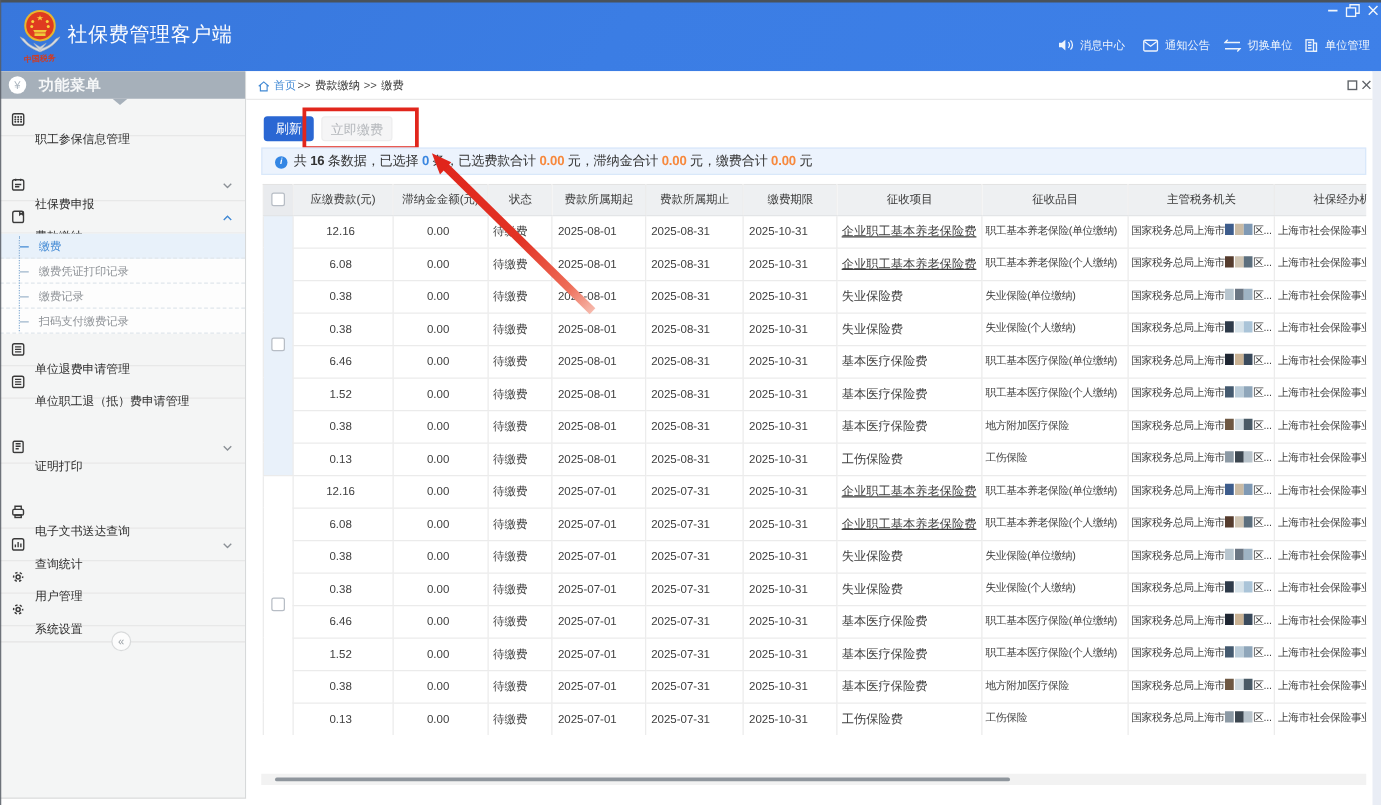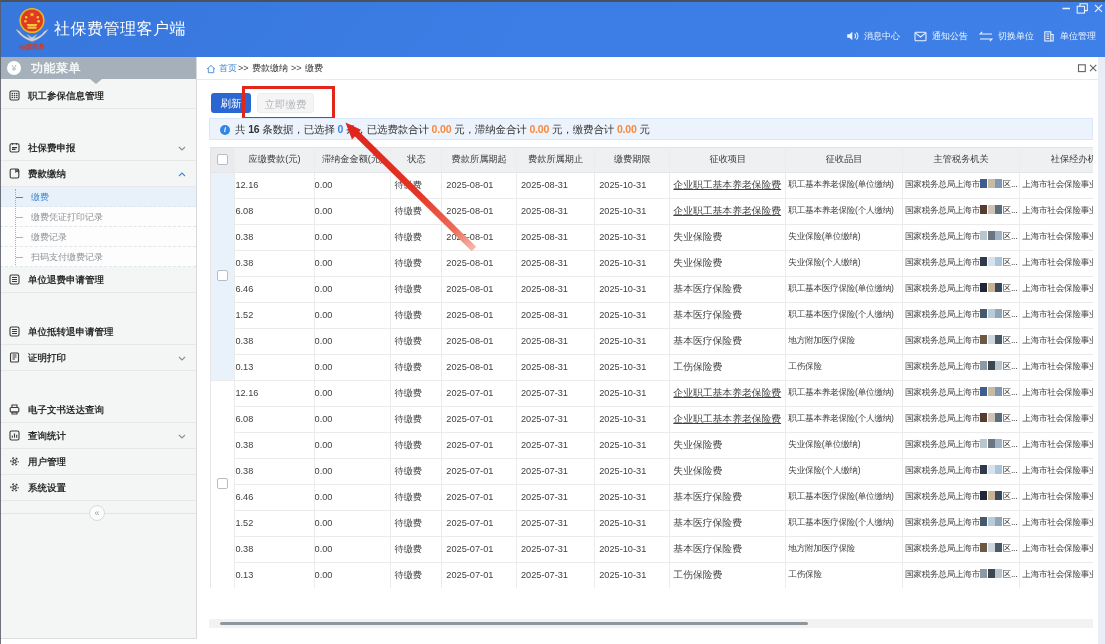--- a/index.html
+++ b/index.html
@@ -19,21 +19,21 @@
   border-right:1px solid #d7d9da; border-bottom:1px solid #dcdddd; }
 #sidehead { position:absolute; left:0; top:0; width:196px; height:22px; background:#a6b0ba;
   color:#f5f7f8; font-size:12px; line-height:22px; font-weight:bold; letter-spacing:0.5px; }
 #sidehead .yc { position:absolute; left:7px; top:4px; width:14px; height:14px; border-radius:50%;
   background:#fff; color:#aab4bd; font-size:9px; font-weight:normal; text-align:center; line-height:15px; letter-spacing:0;}
 #sidehead .tx { position:absolute; left:31px; }
 #notch { position:absolute; left:90px; top:22px; width:0; height:0;
   border-left:6px solid transparent; border-right:6px solid transparent; border-top:5px solid #a6b0ba; }
 .mi { position:absolute; left:0; width:196px; height:26px; line-height:26px; font-size:9.5px; color:#2d2d2d;
   border-bottom:1px solid #e7e8e8; }
-.mi .lbl { position:absolute; left:28px; top:0;font-weight:bold; }
+.mi .lbl { position:absolute; left:28px; top:16px; }
 .mi svg { position:absolute; left:9px; top:7px; }
 .mi .chs { position:absolute; right:10px; top:10.5px; left:auto; }
 .sub { position:absolute; left:0; width:196px; background:#fdfdfd; }
 .si { position:relative; width:196px; height:20px; line-height:20px; font-size:9px; color:#8e9297;
   border-bottom:1px dashed #dfe6ec; }
 .si .lbl { position:absolute; left:31px; }
 .si .dash { position:absolute; left:16px; top:10px; width:7px; border-top:1px solid #9fb6cc; }
 .si.sel { background:#e8f1fa; color:#4189d4; }
 .si.sel .dash { border-top-color:#4189d4; }
 #subguide { position:absolute; left:15px; width:1px; background:transparent; border-left:1px dotted #8fb4d8; }
@@ -63,21 +63,21 @@
 #twrap { position:absolute; left:13px; top:89.5px; width:883px; height:441px; overflow:hidden; }
 table { border-collapse:collapse; table-layout:fixed; width:927px; }
 th,td { border-right:1px solid #ececec; border-bottom:1px solid #ebebeb; overflow:hidden; white-space:nowrap;
   font-weight:normal; padding:0; }
 thead th { background:#eef0f2; height:25px; font-size:9.2px; color:#3a3a3a; border-bottom:1px solid #e3e5e7; }
 tbody td { height:26px; font-size:9.2px; color:#404040; background:#fff; }
 td.ck { background:#fff; text-align:center; }
 td.ckA { background:#e9f1fa; }
 .cb { display:inline-block; width:11px; height:11px; border:1px solid #b7bdc5; border-radius:2px; background:#fff; }
 thead .cb { margin-top:2px; }
-td.num { text-align:left; padding-right:4px; }
+td.num { text-align:center; padding-right:4px; }
 td.st { padding-left:3px; }
 td.dt { padding-left:4px; }
 td.lt { padding-left:3px; font-size:9.8px; }
 td.sm { padding-left:2px; font-size:8.6px; letter-spacing:-0.25px; }
 .u { text-decoration:underline; }
 .mz { display:inline-block; vertical-align:-1px; }
 .mz i { display:inline-block; width:7px; height:9px; margin-right:0.5px; }
 table { border-left:1px solid #e6e6e6; border-top:1px solid #e3e3e3; }
 #hscroll { position:absolute; left:12px; top:561.5px; width:884px; height:9px; background:#f2f2f2; }
 #hthumb { position:absolute; left:11px; top:3px; width:588px; height:3.5px; background:#8f969d; border-radius:2px; }
@@ -186,26 +186,26 @@
         </div>
 </div>
 <div id="subguide" style="top:132px;height:76px"></div>
 <div class="mi" style="top:210px">
         <svg width="11" height="11" viewBox="0 0 11 11" fill="none" stroke="#3a3a3a" stroke-width="1.1">
           <rect x="1" y="1" width="9" height="9" rx="1.5"></rect>
           <path d="M3 3.5 h5 M3 5.5 h5 M3 7.5 h5"></path>
         </svg>
         <span class="lbl">单位退费申请管理</span>
       </div>
-<div class="mi" style="top:262px">
+<div class="mi" style="top:236px">
         <svg width="11" height="11" viewBox="0 0 11 11" fill="none" stroke="#3a3a3a" stroke-width="1.1">
           <rect x="1" y="1" width="9" height="9" rx="1.5"></rect>
           <path d="M3 3.5 h5 M3 5.5 h5 M3 7.5 h5"></path>
         </svg>
-        <span class="lbl">单位抵转退申请管理</span>
+        <span class="lbl">单位职工退（抵）费申请管理</span>
       </div>
 <div class="mi" style="top:288px">
         <svg width="11" height="11" viewBox="0 0 11 11" fill="none" stroke="#3a3a3a" stroke-width="1.1">
           <rect x="1.5" y="1" width="8" height="9" rx="1"></rect>
           <path d="M3.5 3 h4 M3.5 5 h4 M3.5 7 h2.5"></path>
         </svg>
         <span class="lbl">证明打印</span>
         <svg class="chs" width="8" height="5" viewBox="0 0 8 5" fill="none" stroke="#8b9096" stroke-width="1.1">
           <path d="M1 1 L4 4 L7 1"></path>
         </svg>

